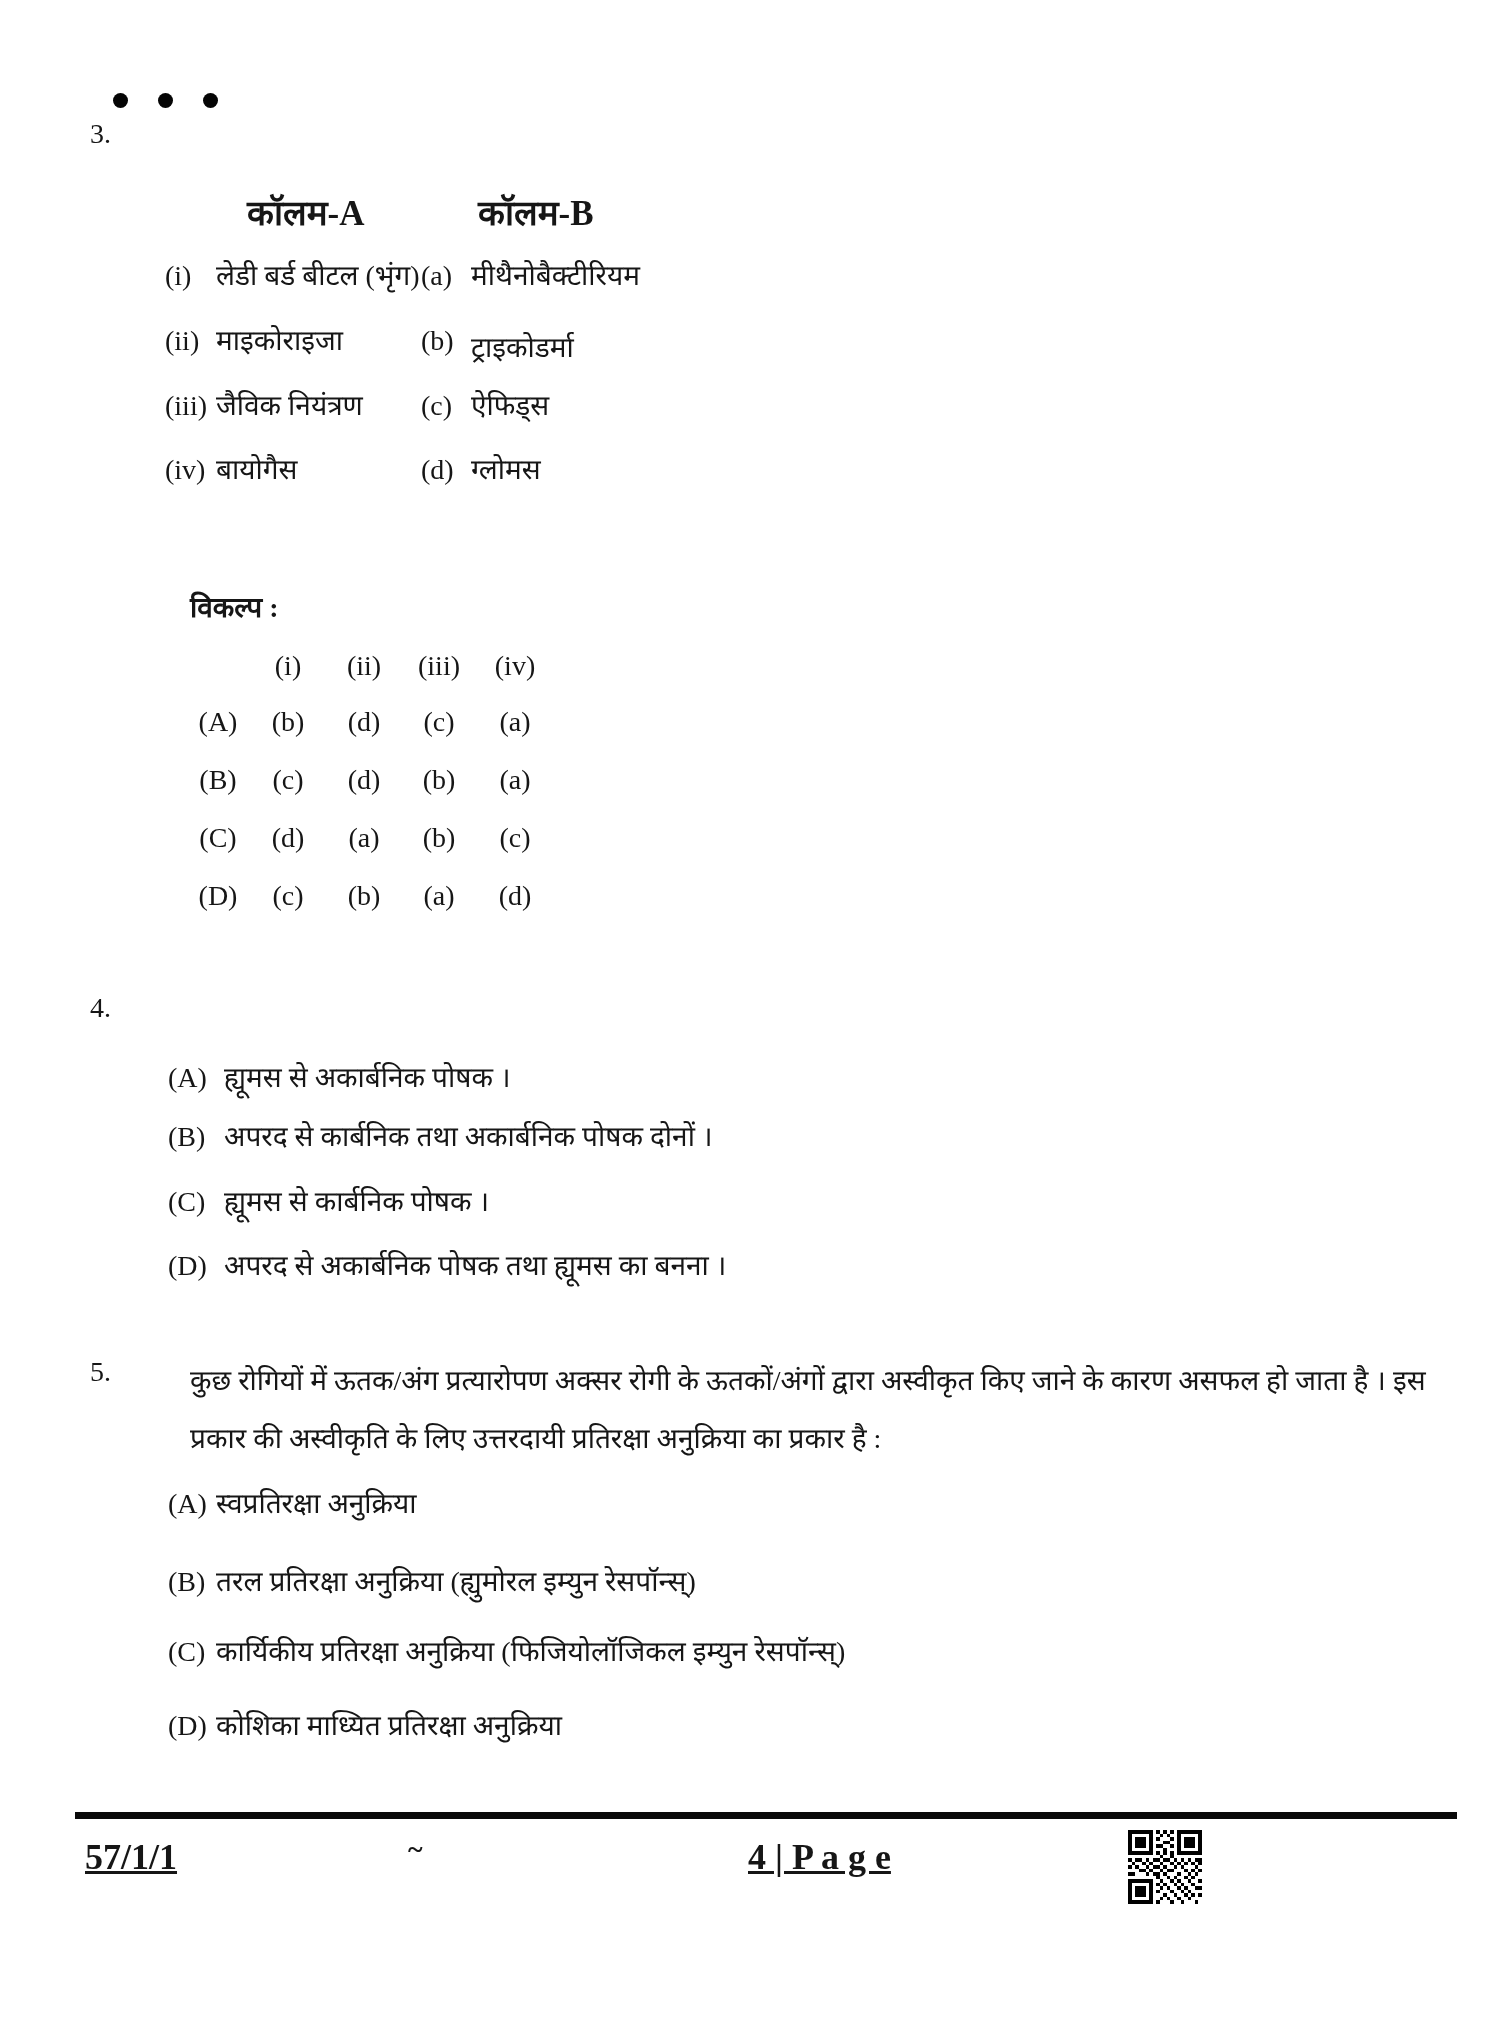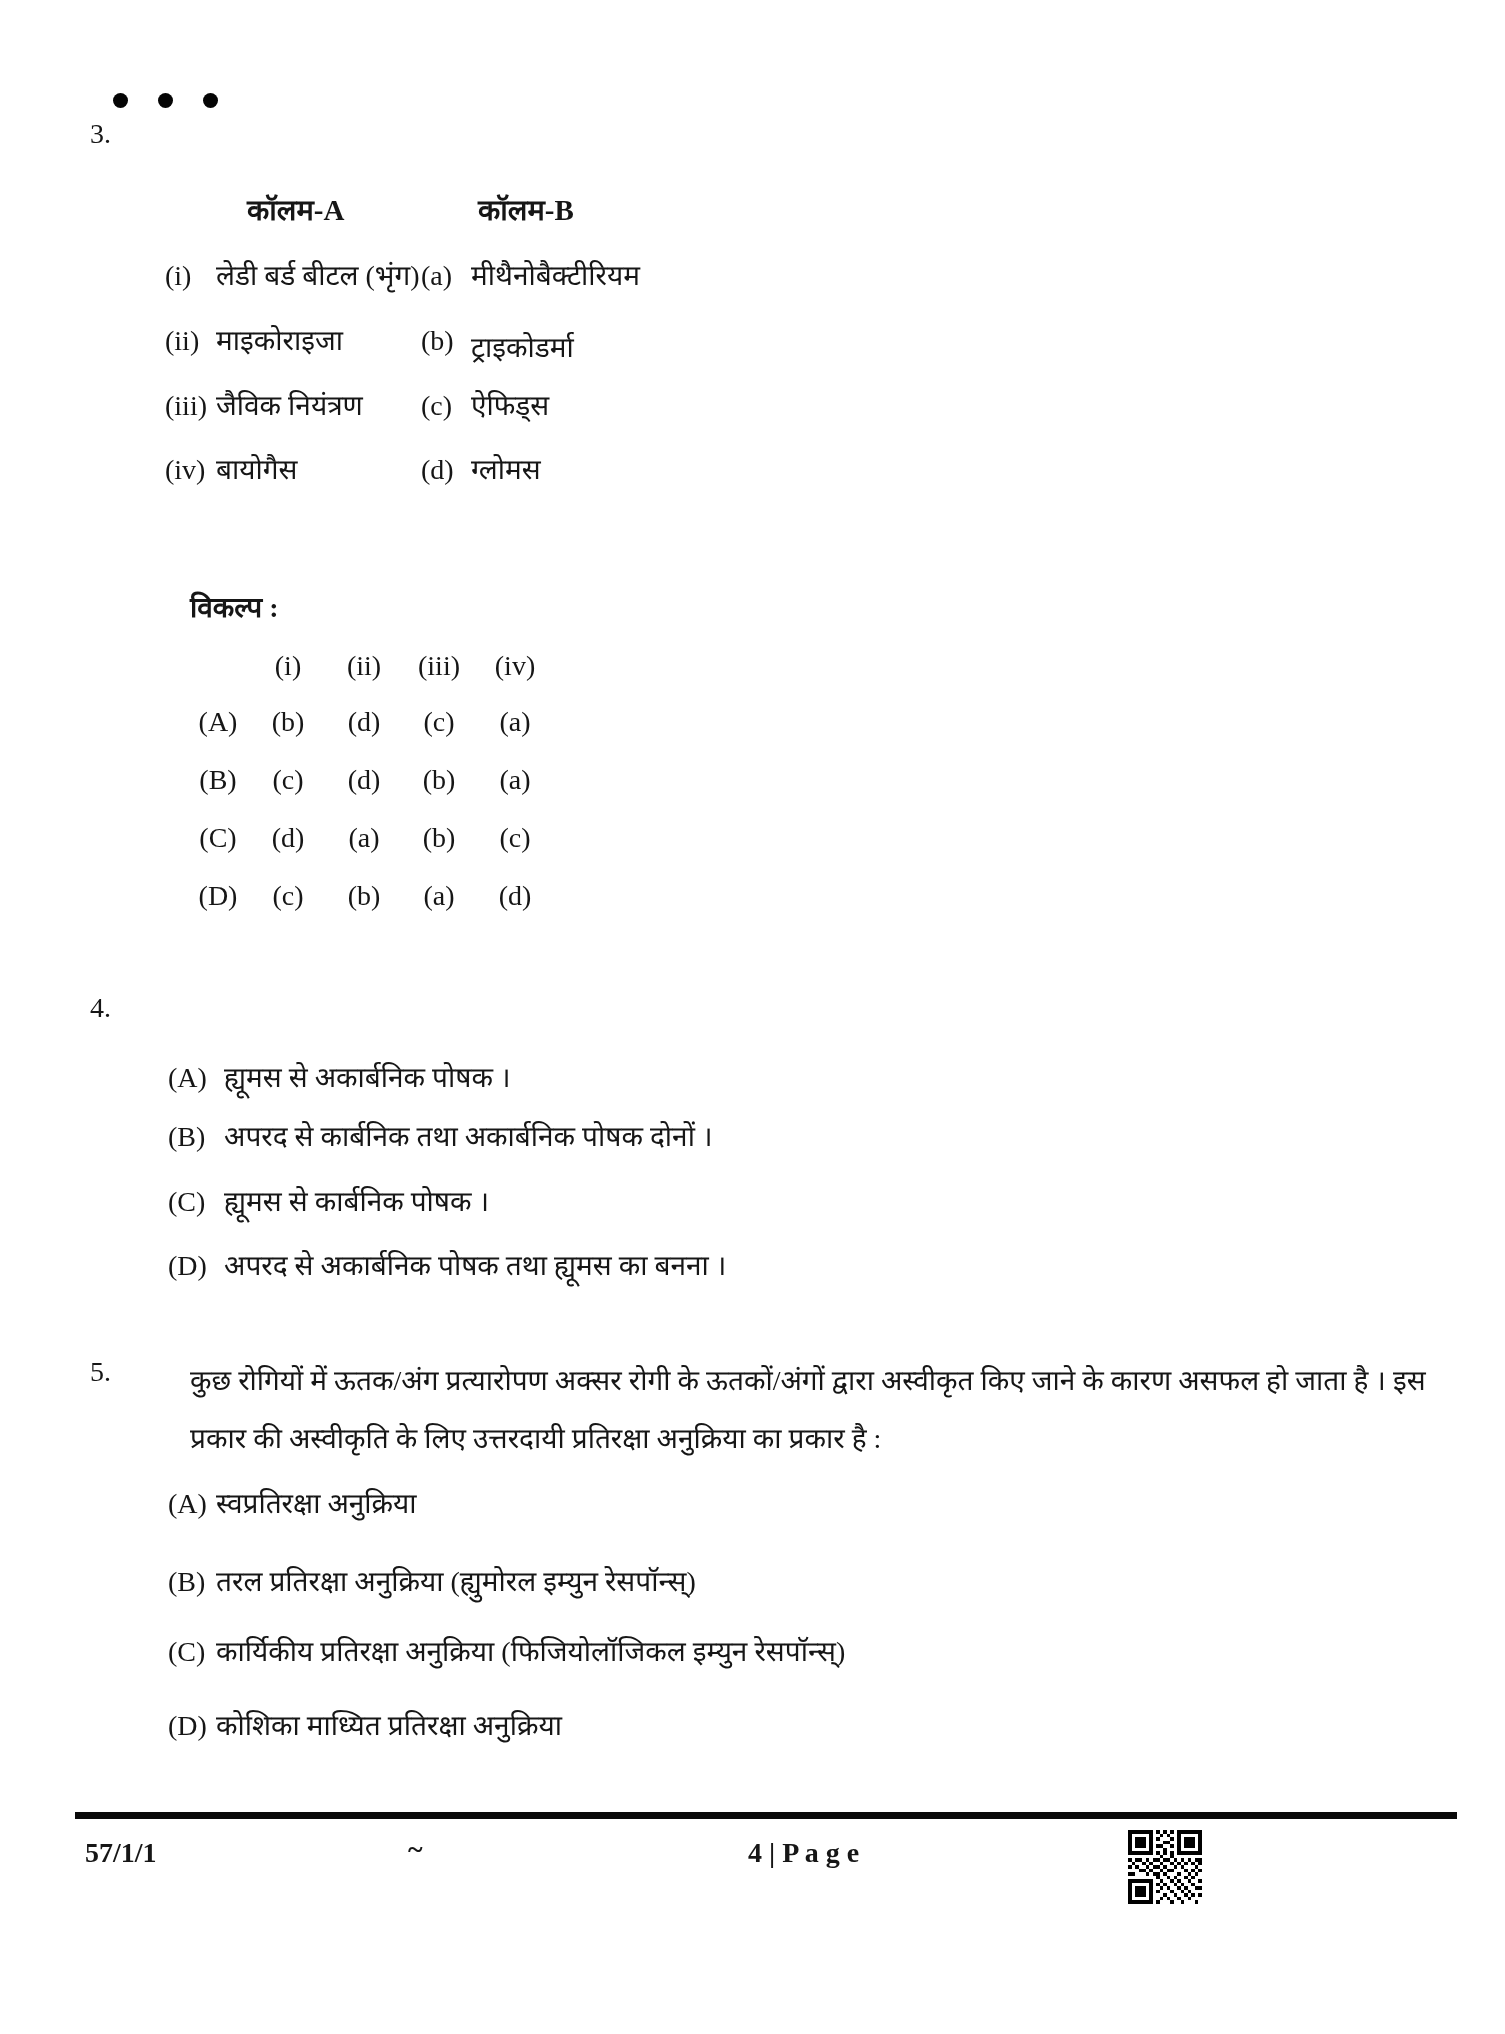--- a/index.html
+++ b/index.html
@@ -11,22 +11,22 @@
     color:#161616;
     font-size:28px;
     overflow:hidden;
   }
   .t { position:absolute; white-space:nowrap; line-height:1.25; }
   .wrap { white-space:normal; }
   .b { font-weight:700; }
   .c { width:66px; text-align:center; }
   .dot { position:absolute; top:93px; width:15px; height:15px; border-radius:50%; background:#050505; }
   .rule { position:absolute; left:75px; top:1812px; width:1382px; height:7px; background:#0a0a0a; }
-  .hdr { font-size:29px; }
-  .foot { font-size:28px; }
+  .hdr { font-size:35px; }
+  .foot { font-size:36px;text-decoration:underline; }
   .qr { position:absolute; left:1128px; top:1830px; width:74px; height:74px; }
 </style>
 </head>
 <body>
 
 <div class="page">
 
   <div>
     <span class="dot" style="left:113px"></span>
     <span class="dot" style="left:158px"></span>

